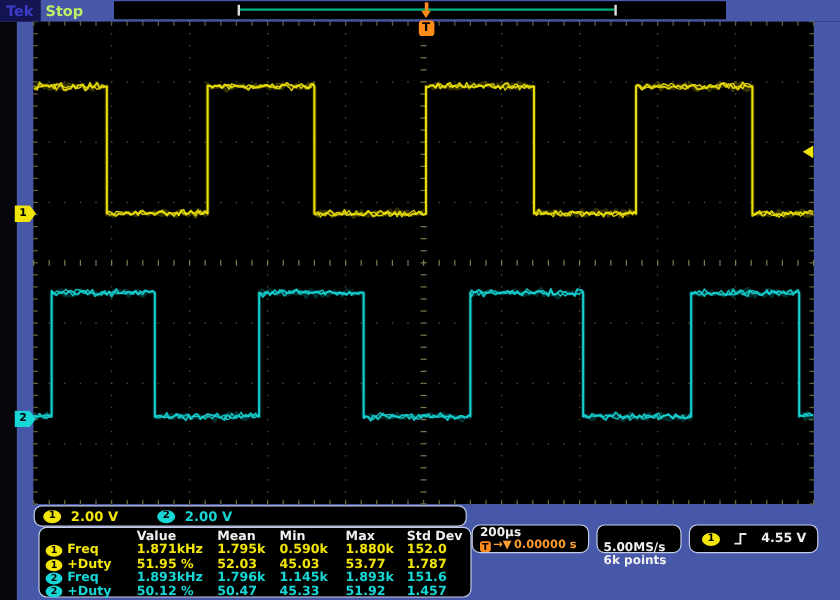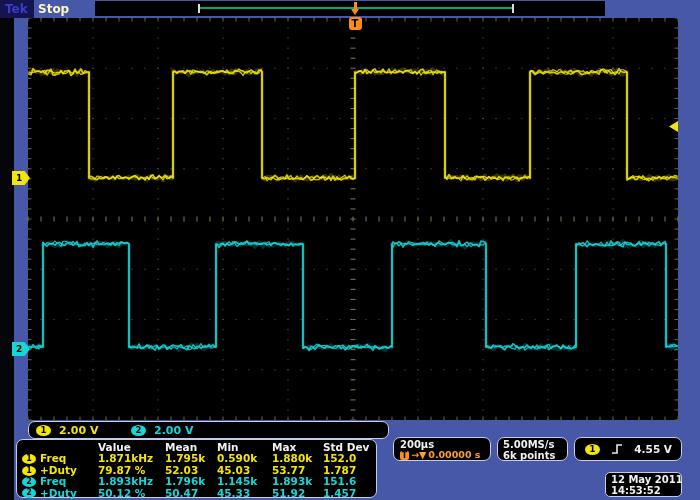--- a/index.html
+++ b/index.html
@@ -2,21 +2,21 @@
 <html><head>
 <meta charset="utf-8">
 <style>
   html,body{margin:0;padding:0;background:#000;}
   .screen{position:relative;width:700px;height:500px;background:#05050a;overflow:hidden;
           font-family:"DejaVu Sans","Liberation Sans",sans-serif;text-decoration:underline;-webkit-font-smoothing:none;}
   
   .topbar{position:absolute;left:0;top:0;width:700px;height:18px;background:#4858a8;z-index:4;}
   .tek-patch{position:absolute;left:0;top:0;width:34px;height:18px;background:#141450;}
   .tek-logo{position:absolute;left:5px;top:2px;font-size:12px;font-weight:bold;color:#3c3cc8;letter-spacing:0;}
-  .status{position:absolute;left:38px;top:2px;font-size:12px;font-weight:bold;color:#fef9c3;}
+  .status{position:absolute;left:38px;top:2px;font-size:12px;font-weight:bold;color:#bef264;}
   .recordview{position:absolute;top:1px;height:15px;background:#000;z-index:5;}
   .recline{position:absolute;height:2px;top:6px;background:#00a878;}
   .bracket{position:absolute;width:2px;height:9px;top:3px;background:#dcdcdc;}
   .trig-pos-arrow{position:absolute;top:2px;width:9px;height:13px;z-index:6;}
   .trig-pos-arrow:before{content:"";position:absolute;left:3px;top:0;width:3px;height:7px;background:#ff8c1a;}
   .trig-pos-arrow:after{content:"";position:absolute;left:0;top:7px;width:0;height:0;
      border-left:4.5px solid transparent;border-right:4.5px solid transparent;border-top:6px solid #ff8c1a;}
   .trig-pos-badge{position:absolute;top:17px;width:13px;height:13px;background:#ff8c1a;border-radius:3px;
      color:#000;font-size:10px;font-weight:bold;text-align:center;line-height:13px;z-index:6;}
   .strip{position:absolute;background:#4858a8;}
@@ -31,33 +31,33 @@
   .trig-level-arrow{position:absolute;left:669px;width:9px;height:11px;background:#f2e50a;z-index:3;
      clip-path:polygon(100% 0,0 50%,100% 100%);}
   
   .box{position:absolute;background:#000;border:1px solid #c3cce8;border-radius:7px;box-sizing:border-box;z-index:5;}
   .badge{display:inline-block;border-radius:50%;color:#000;font-weight:bold;text-align:center;
      width:15px;height:11px;font-size:8.5px;line-height:11px;flex:none;}
   .badge.y{background:#f2e50a;} .badge.c{background:#17d6d6;}
   #ch-readouts{left:28px;top:421px;width:361px;height:18px;display:flex;align-items:center;padding-left:7px;}
   .scale-label{font-size:11px;font-weight:bold;margin-left:8px;width:48px;}
   .scale-label.y{color:#f2e50a;} .scale-label.c{color:#17d6d6;}
-  #meas-box{left:16px;top:439px;width:361px;height:59px;padding:2px 0 0 3px;}
+  #meas-box{left:32px;top:439px;width:361px;height:59px;padding:2px 0 0 3px;}
   .meas-grid{display:grid;grid-template-columns:78px 67px 52px 55px 51px 1fr;
      font-size:10.5px;font-weight:bold;line-height:11.4px;color:#f0f0f0;}
   .meas-grid .hdr{color:#f0f0f0;}
   .mrow-y{color:#f2e50a;} .mrow-c{color:#17d6d6;}
   .mlabel{display:flex;align-items:center;gap:4px;padding-left:2px;}
   .mlabel .badge{width:14px;height:10px;line-height:10px;font-size:8px;}
   #tb-box{left:393px;top:437px;width:98px;height:24px;padding:1px 0 0 6px;}
   #tb-box .l1{font-size:10px;font-weight:bold;color:#f0f0f0;line-height:11px;}
   #tb-box .l2{font-size:9.5px;font-weight:bold;color:#ff9d2e;line-height:10px;display:flex;align-items:center;gap:2px;}
   .tsym{display:inline-block;width:9px;height:9px;background:#ff8c1a;border-radius:2px;color:#000;
      font-size:8px;font-weight:bold;text-align:center;line-height:9px;}
-  #acq-box{left:497px;top:437px;width:71px;height:24px;padding:1px 0 0 5px;}
+  #acq-box{left:497px;top:437px;width:71px;height:24px;padding:13px 0 0 5px;}
   #acq-box div{font-size:10px;font-weight:bold;color:#f0f0f0;line-height:11px;}
   #trig-box{left:574px;top:437px;width:108px;height:24px;display:flex;align-items:center;
      padding:0 9px 0 10px;justify-content:space-between;}
   #trig-box .lvl{font-size:10.5px;font-weight:bold;color:#f0f0f0;}
   #date-box{left:605px;top:472px;width:77px;height:25px;padding:1px 0 0 5px;border-radius:5px;}
   #date-box div{font-size:10px;font-weight:bold;color:#f0f0f0;line-height:11px;white-space:nowrap;}
 </style>
 </head>
 <body>
 
@@ -1212,21 +1212,21 @@
       <div class="mrow-y">1.871kHz</div>
       <div class="mrow-y">1.795k</div>
       <div class="mrow-y">0.590k</div>
       <div class="mrow-y">1.880k</div>
       <div class="mrow-y">152.0</div>
 
       <div class="mlabel mrow-y">
         <span class="badge y">1</span>
         <span>+Duty</span>
         </div>
-      <div class="mrow-y">79.87 %</div>
+      <div class="mrow-y">51.95 %</div>
       <div class="mrow-y">52.03</div>
       <div class="mrow-y">45.03</div>
       <div class="mrow-y">53.77</div>
       <div class="mrow-y">1.787</div>
 
       <div class="mlabel mrow-c">
         <span class="badge c">2</span>
         <span>Freq</span>
         </div>
       <div class="mrow-c">1.893kHz</div>
@@ -1262,18 +1262,14 @@
   </div>
 
   <div class="box" id="trig-box">
     <span class="badge y">1</span>
     <svg width="14" height="14">
       <path d="M2 11 H7 V3 H12" fill="none" stroke="#e8e8e8" stroke-width="1.6"></path>
     </svg>
     <span class="lvl">4.55 V</span>
   </div>
 
-  <div class="box" id="date-box">
-    <div>12 May 2011</div>
-    <div>14:53:52</div>
-  </div>
 
 </div>
 
 </body></html>

